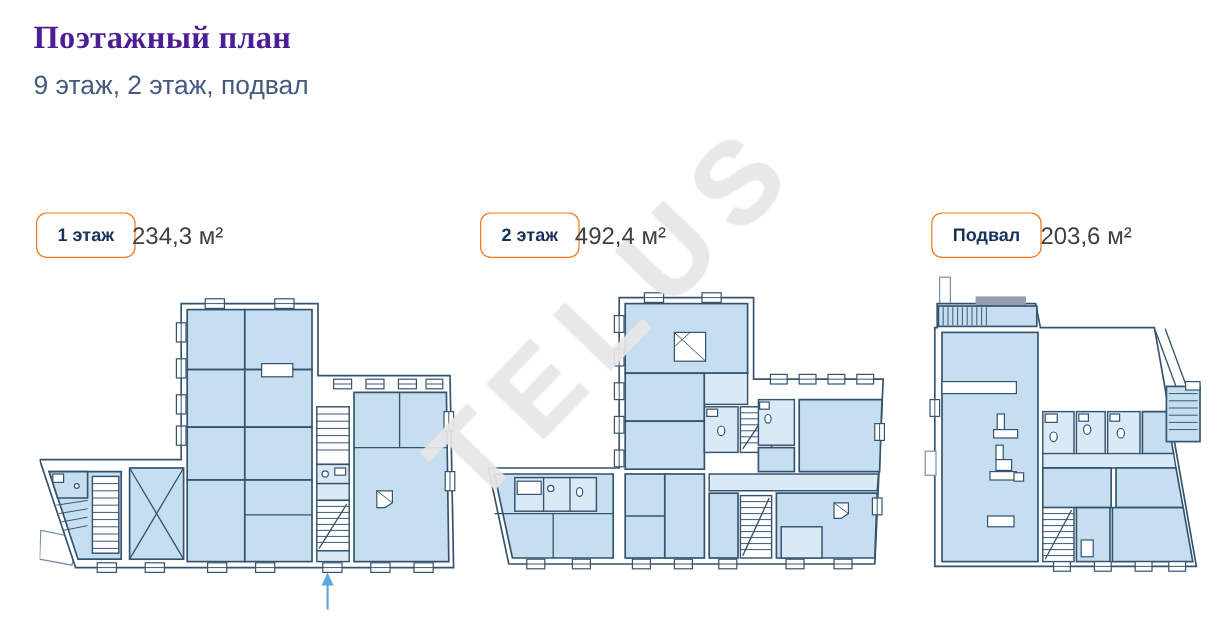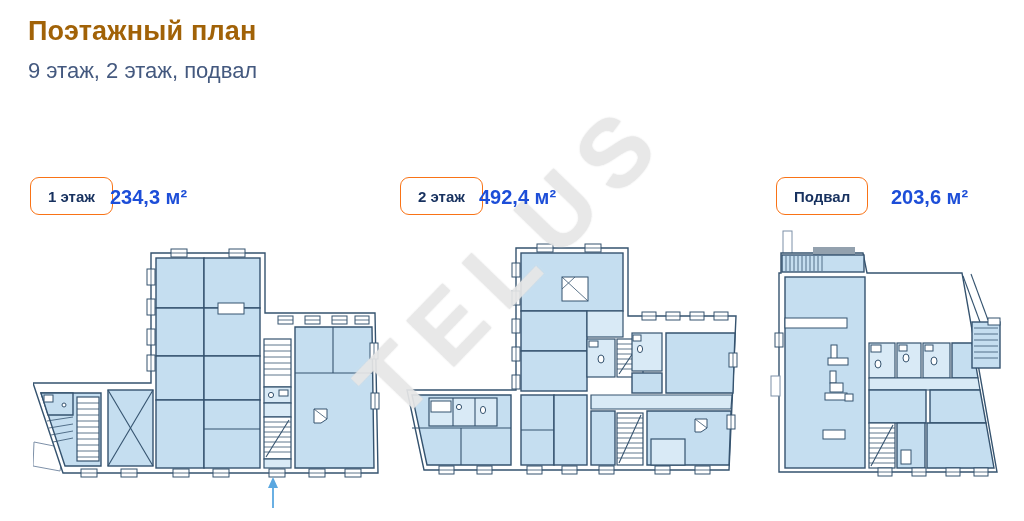--- a/index.html
+++ b/index.html
@@ -2,21 +2,21 @@
 <html><head>
 <meta charset="utf-8">
 <style>
   html,body{margin:0;padding:0;background:#fff;}
   #screen{
     position:relative;width:1024px;height:521px;background:#ffffff;overflow:hidden;
     font-family:"Liberation Sans","DejaVu Sans",sans-serif;
   }
   .page-title{
     position:absolute;left:28px;top:16px;z-index:6;
-    font-size:27px;font-weight:700;color:#a16207;letter-spacing:.2px;
+    font-size:27px;font-weight:700;color:#4c1d95;letter-spacing:.2px;font-family:Liberation Serif, serif;
   }
   .page-subtitle{
     position:absolute;left:28px;top:58px;z-index:6;
     font-size:22px;font-weight:400;color:#44597f;
   }
   .watermark{
     position:absolute;left:251px;top:-10px;width:520px;height:540px;z-index:5;
     display:flex;align-items:center;justify-content:center;
     transform:rotate(-46deg);
     font-size:96px;font-weight:700;letter-spacing:16px;
@@ -24,21 +24,21 @@
     opacity:.92;pointer-events:none;user-select:none;
   }
   .badge{
     position:absolute;z-index:6;height:38px;padding:0 17px;box-sizing:border-box;
     display:flex;align-items:center;justify-content:center;
     background:#ffffff;border:1px solid #f97316;border-radius:9px;
     font-size:15px;font-weight:700;color:#17315f;cursor:pointer;
   }
   .area{
     position:absolute;z-index:6;
-    font-size:20px;font-weight:700;color:#1d4ed8;white-space:nowrap;
+    font-size:20px;font-weight:400;color:#404040;white-space:nowrap;
   }
   .plan{position:absolute;z-index:1;}
   .plan svg{display:block;}
   
   .wl{fill:#ffffff;stroke:#35536f;stroke-width:1.4;}      
   .rm{fill:#c5def0;stroke:#35536f;stroke-width:1.4;}      
   .rml{fill:#d9eaf6;stroke:#35536f;stroke-width:1.2;}     
   .st{fill:#ffffff;stroke:#35536f;stroke-width:1.2;}      
   .fx{fill:#ffffff;stroke:#35536f;stroke-width:1;}        
   .ln{stroke:#35536f;stroke-width:1.1;fill:none;}
@@ -59,21 +59,21 @@
 
   <div class="watermark">TELUS</div>
 
   <div class="badge" style="left:30px;top:177px;">1 этаж</div>
   <div class="area" style="left:110px;top:186px;">234,3 м²</div>
 
   <div class="badge" style="left:400px;top:177px;">2 этаж</div>
   <div class="area" style="left:479px;top:186px;">492,4 м²</div>
 
   <div class="badge" style="left:776px;top:177px;">Подвал</div>
-  <div class="area" style="left:867px;top:186px;padding-left:24px;">203,6 м²</div>
+  <div class="area" style="left:867px;top:186px;">203,6 м²</div>
 
   <div class="plan" style="left:33px;top:247px;">
     <svg width="362" height="264" viewBox="0 0 362 264" xmlns="http://www.w3.org/2000/svg">
 
       <path class="ann" d="M1,195 L31,201 L27,224 L0,219 Z"></path>
 
       <path class="wl" d="M118,6 H232 V66 H342 L345,226 H30 L0,136 H118 Z"></path>
 
       <rect class="rm" x="123" y="11" width="48" height="50"></rect>
       <rect class="rm" x="171" y="11" width="56" height="50"></rect>

